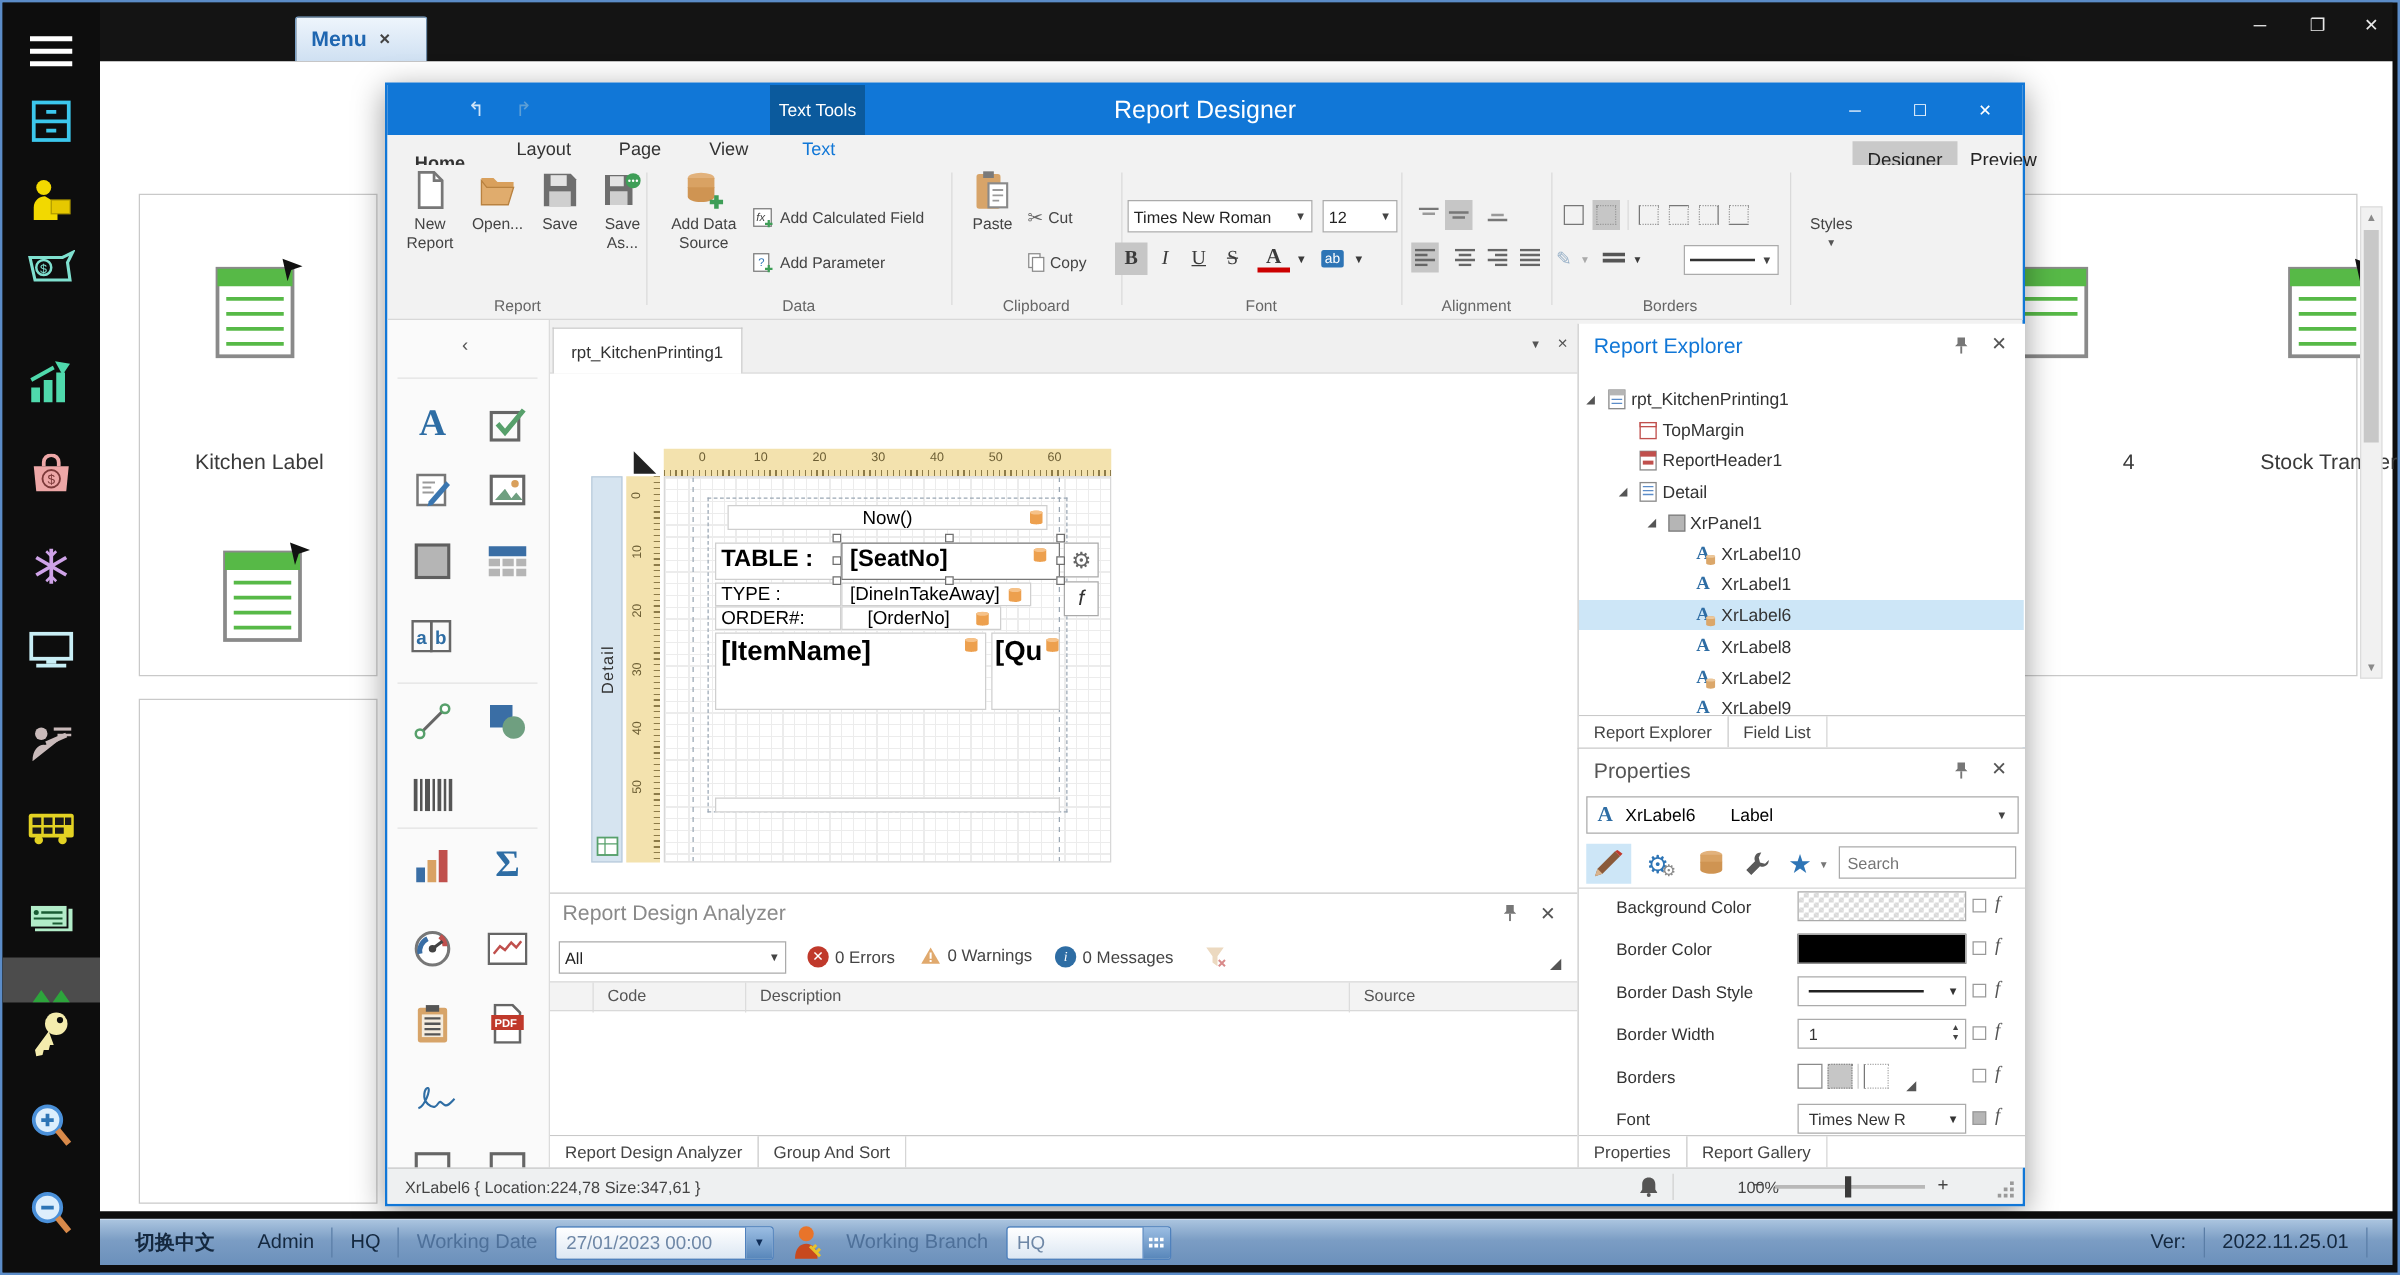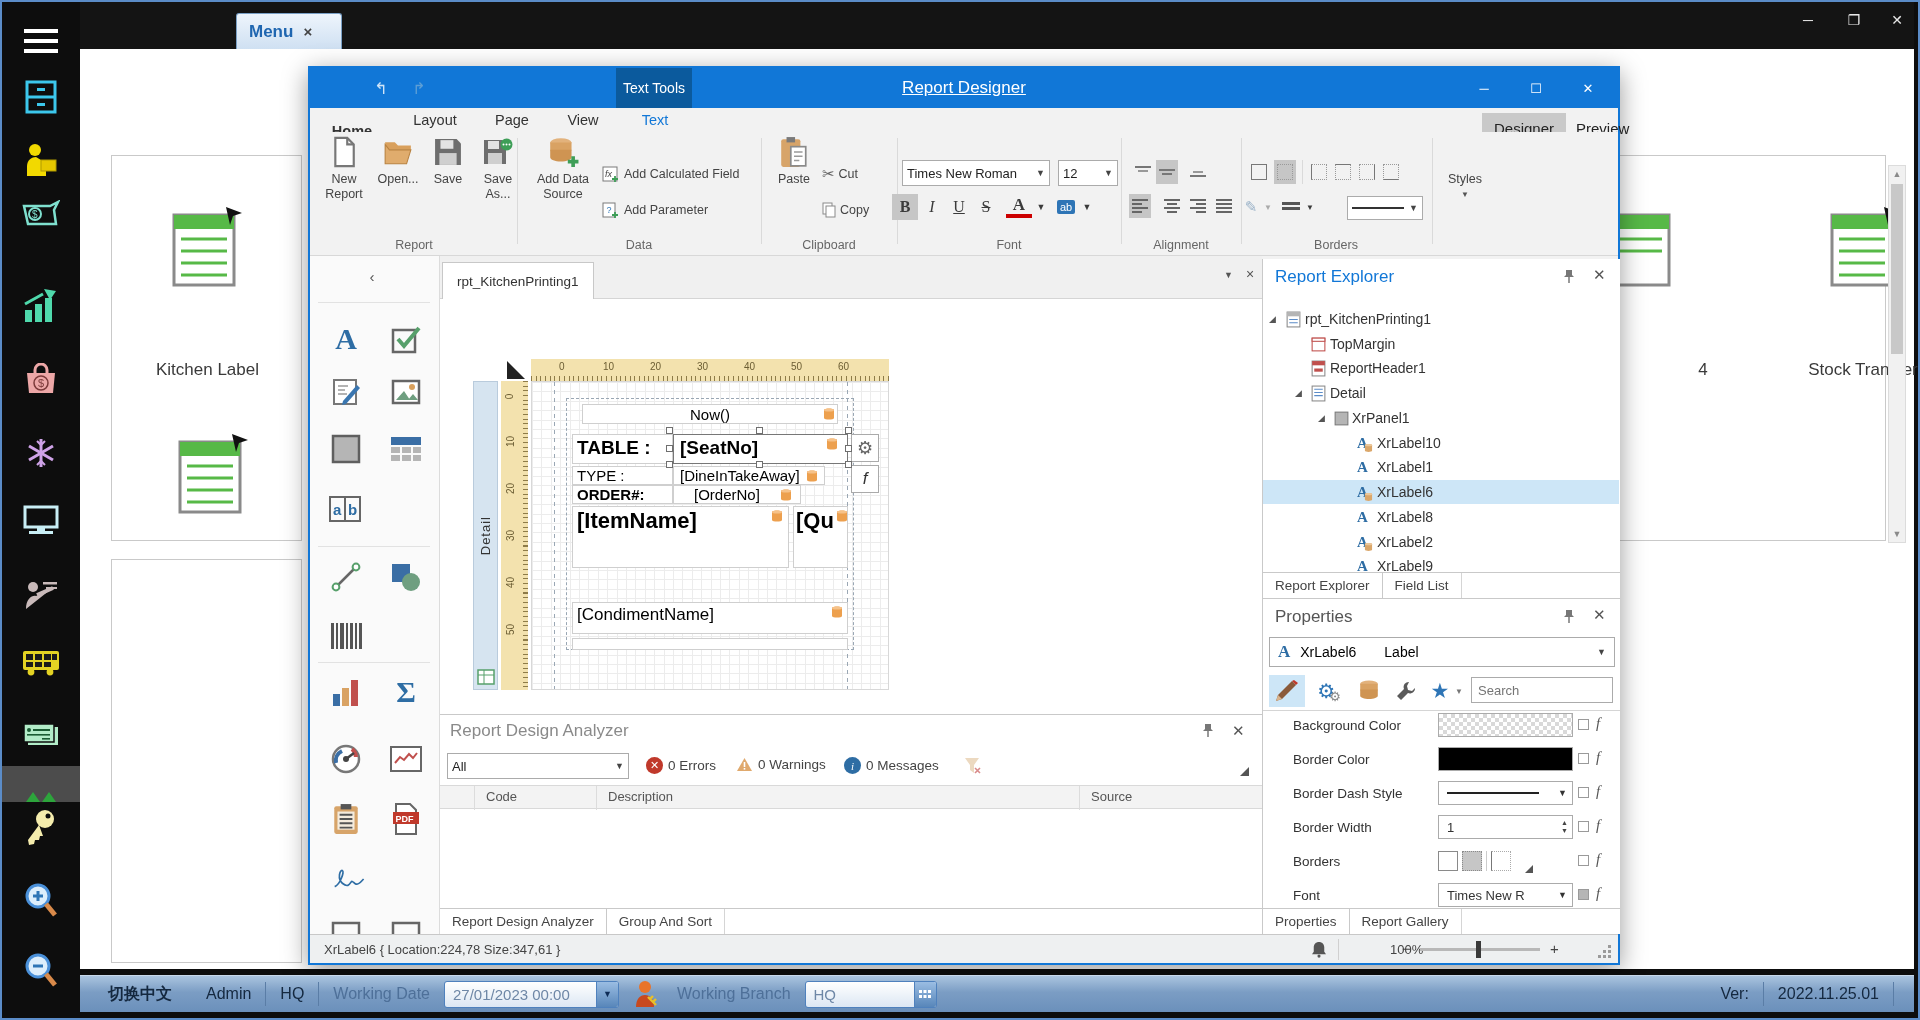--- a/index.html
+++ b/index.html
@@ -27,21 +27,21 @@
   
   #botbar{left:78px;top:973px;width:1834px;height:37px;background:linear-gradient(#aac4df,#7b9dc4 45%,#6b90bb);border-top:1px solid #c8d8ea;display:flex;align-items:center;color:#14283f;font-size:16px;}
   #botbar .mut{color:#4e7099;}
   #botbar .sep{width:1px;height:24px;background:#5a7da6;margin:0 14px;}
   .bfield{height:27px;border:1px solid #4f81bd;border-radius:3px;background:linear-gradient(#ffffff,#dce7f3);display:flex;align-items:center;overflow:hidden;}
   .bfield .tx{padding:0 8px;color:#6e87a6;font-size:15px;white-space:nowrap;}
   .bfield .btn{width:22px;height:27px;margin-left:auto;background:linear-gradient(#9dbfe4,#5584b8);border-left:1px solid #4f81bd;display:flex;align-items:center;justify-content:center;color:#0e2c57;font-size:9px;}
   
   #dw{left:306px;top:64px;width:1312px;height:899px;background:#f2f2f2;border:2px solid #1177d7;box-shadow:0 6px 24px rgba(0,0,0,.4);}
   #dtitle{left:0;top:0;width:1308px;height:40px;background:#1177d7;color:#fff;}
-  #dtitle .t{position:absolute;left:0;right:0;top:0;height:40px;text-align:center;line-height:40px;font-size:17px;text-decoration:underline;}
+  #dtitle .t{position:absolute;left:0;right:0;top:0;height:40px;text-align:center;line-height:40px;font-size:20px;}
   #ctxtab{left:306px;top:0;width:76px;height:40px;background:#0b5a9d;color:#fff;font-size:14px;}
   .udr{font-size:16px;}
   #dwinbtns{right:4px;top:0;height:40px;display:flex;}
   #dwinbtns div{width:52px;height:40px;color:#fff;font-size:13px;display:flex;align-items:center;justify-content:center;}
   #dtabs{left:0;top:40px;width:1308px;height:24px;background:#f2f2f2;}
   .rtab{position:absolute;top:0;height:24px;transform:translateX(-50%);font-size:14.5px;color:#333;display:flex;align-items:center;}
   .rtab.actv{font-weight:bold;border-bottom:3px solid #3b82f6;margin-top:12px;}
   .rtab.blue{color:#1177d7;}
   #vsw{position:absolute;top:45px;height:30px;display:flex;font-size:15px;color:#222;}
   #vsw .on{background:#c9c9c9;padding:0 12px;display:flex;align-items:center;}
@@ -766,41 +766,35 @@
         <div class="hnd" style="left:224px;top:79px;"></div>
         <div class="hnd" style="left:313px;top:79px;"></div>
 
         <div class="el ser" style="left:40px;top:84px;width:101px;height:19px;font-size:15px;padding:0 4px;"><span>TYPE :</span></div>
         <div class="el ser" style="left:141px;top:84px;width:152px;height:19px;font-size:15px;padding:0 6px;"><span>[DineInTakeAway]</span>
           <svg class="cyl" style="left:132px;" width="12" height="14" viewBox="0 0 12 14">
               <path fill="#eda04e" d="M1 3c0-2 10-2 10 0v8c0 2-10 2-10 0z"></path>
               <ellipse cx="6" cy="3" rx="5" ry="1.6" fill="#f6c289"></ellipse>
             </svg>
         </div>
-        <div class="el ser" style="left:40px;top:103px;width:101px;height:19px;font-size:15px;padding:0 4px;font-weight:bold;"><span>ORDER#:</span></div>
+        <div class="el ser" style="left:40px;top:103px;width:101px;height:19px;font-size:15px;padding:0 4px;"><span>ORDER#:</span></div>
         <div class="el ser" style="left:141px;top:103px;width:128px;height:19px;font-size:15px;padding:0 20px;"><span>[OrderNo]</span>
           <svg class="cyl" style="left:106px;" width="12" height="14" viewBox="0 0 12 14">
               <path fill="#eda04e" d="M1 3c0-2 10-2 10 0v8c0 2-10 2-10 0z"></path>
               <ellipse cx="6" cy="3" rx="5" ry="1.6" fill="#f6c289"></ellipse>
             </svg>
         </div>
         <div class="el ser" style="left:40px;top:124px;width:217px;height:62px;font-weight:bold;font-size:22px;padding:1px 4px;"><span>[ItemName]</span>
           <svg class="cyl" style="left:198px;" width="12" height="14" viewBox="0 0 12 14">
               <path fill="#eda04e" d="M1 3c0-2 10-2 10 0v8c0 2-10 2-10 0z"></path>
               <ellipse cx="6" cy="3" rx="5" ry="1.6" fill="#f6c289"></ellipse>
             </svg>
         </div>
         <div class="el ser" style="left:261px;top:124px;width:55px;height:62px;font-weight:bold;font-size:22px;padding:1px 2px;"><span>[Qu</span>
           <svg class="cyl" style="left:42px;" width="12" height="14" viewBox="0 0 12 14">
-              <path fill="#eda04e" d="M1 3c0-2 10-2 10 0v8c0 2-10 2-10 0z"></path>
-              <ellipse cx="6" cy="3" rx="5" ry="1.6" fill="#f6c289"></ellipse>
-            </svg>
-        </div>
-        <div class="el ser" style="left:40px;top:220px;width:276px;height:32px;font-size:17px;padding:2px 4px;"><span>[CondimentName]</span>
-          <svg class="cyl" style="left:258px;" width="12" height="14" viewBox="0 0 12 14">
               <path fill="#eda04e" d="M1 3c0-2 10-2 10 0v8c0 2-10 2-10 0z"></path>
               <ellipse cx="6" cy="3" rx="5" ry="1.6" fill="#f6c289"></ellipse>
             </svg>
         </div>
         <div class="el" style="left:40px;top:256px;width:276px;height:12px;"></div>
       </div>
 
       <div class="stag" style="left:411px;top:135px;">
           <span style="color:#666;font-size:18px;">⚙</span>
         </div>

